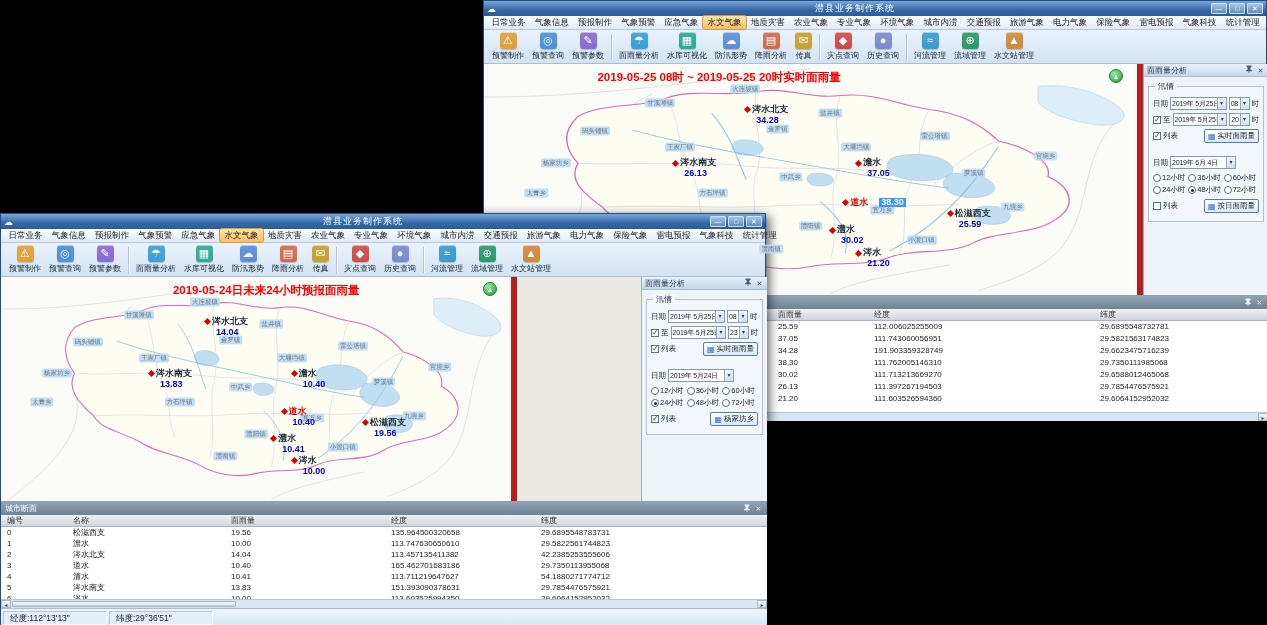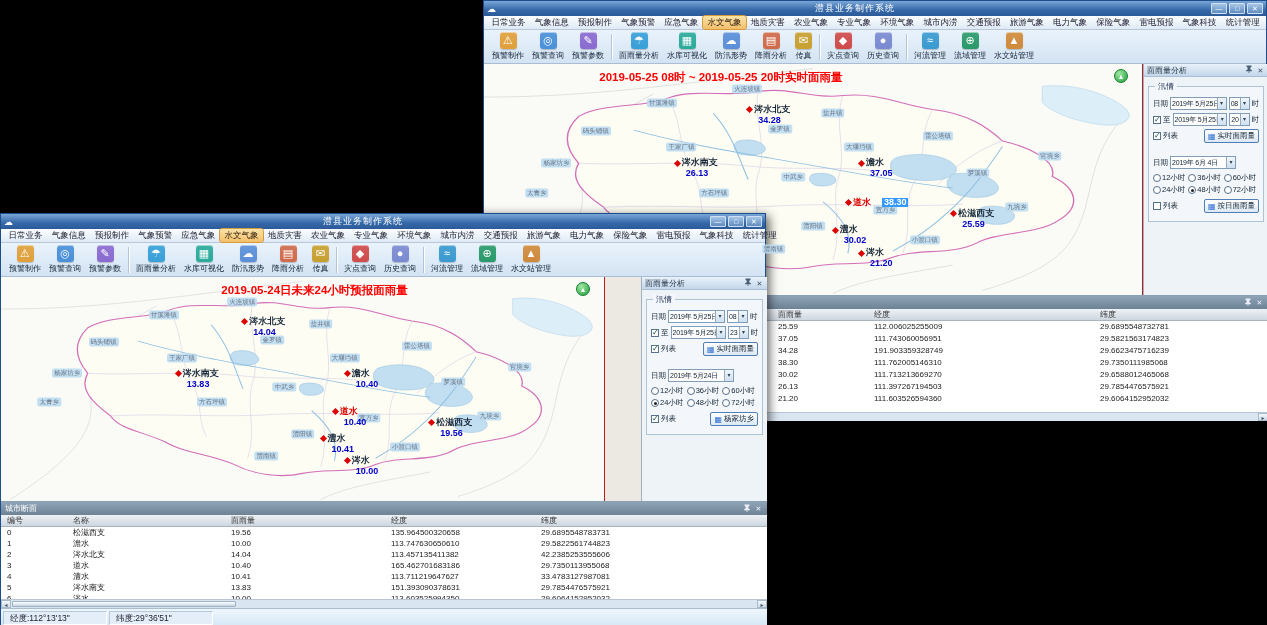--- a/index.html
+++ b/index.html
@@ -24,21 +24,21 @@
   .menu-tab.active { background:linear-gradient(#fbe3a8,#f3bf6a); outline:1px solid #d79b3e; border-radius:2px; color:#321; }
   .toolbar { left:0; right:0; top:29px; height:34px; display:flex; align-items:center; padding:0 4px;
              background:linear-gradient(#eaf3fc,#d3e3f3); border-bottom:1px solid #a9bed2; }
   .tool-btn { display:flex; flex-direction:column; align-items:center; padding:1px 4px; border-radius:2px; }
   .tool-icon { width:17px; height:17px; border-radius:3px; color:#fff; font-size:11px; line-height:16px;
                text-align:center; box-shadow:inset 0 1px rgba(255,255,255,.5), 0 1px 1px rgba(0,0,0,.2); }
   .tool-label { font-size:8px; color:#123; margin-top:1px; white-space:nowrap; }
   .tool-sep { width:1px; height:26px; background:#b2c4d6; margin:0 3px; box-shadow:1px 0 0 #fff; }
 
   
-  .map-area { background:#ffffff; overflow:hidden; border-right:1px solid #b91c1c; }
+  .map-area { background:#ffffff; overflow:hidden; border-right:6px solid #b91c1c; }
   .mapsvg { position:absolute; left:0; top:0; width:100%; height:100%; }
   .map-title { position:absolute; top:6px; transform:translateX(-50%); color:#f00; font-weight:bold;
                font-size:11.5px; white-space:nowrap; z-index:5; }
   .win-a .map-title { left:36%; }
   .win-b .map-title { left:52%; }
   .green-btn { position:absolute; top:5px; right:14px; width:14px; height:14px; border-radius:50%;
                background:radial-gradient(circle at 35% 30%, #9fe8a0, #1f9e3f); border:1px solid #148030;
                color:#fff; font-size:7px; line-height:13px; text-align:center; z-index:6; }
   .town { position:absolute; transform:translate(-50%,-50%); background:rgba(187,219,241,.88);
           border-radius:2px; font-size:6.5px; color:#667383; padding:0 2px; white-space:nowrap; z-index:2; }
@@ -106,21 +106,21 @@
   .status-cell { height:14px; line-height:13px; padding:0 6px; margin-left:2px; min-width:104px;
                  border:1px solid #b7c8d8; border-right-color:#fff; border-bottom-color:#fff; background:#e4eef8; }
 
   
   .win-a { left:483px; top:0; width:784px; height:420px; }
   .win-a .map-area   { left:0;     top:63px;  width:659px; height:231px; }
   .win-a .dock-right { left:659px; top:63px;  width:125px; height:231px; }
   .win-a .table-dock { left:0;     top:294px; width:784px; height:126px; }
 
   .win-b { left:0; top:213px; width:766px; height:412px; }
-  .win-b .map-area   { left:0;     top:63px;  width:604px; height:224px; }
+  .win-b .map-area   { left:0;     top:63px;  width:516px; height:224px; }
   .win-b .dock-right { left:640px; top:63px;  width:126px; height:224px; }
   .win-b .table-dock { left:0;     top:287px; width:766px; height:107px; }
   .win-b .statusbar  { left:0;     top:394px; width:766px; height:18px; }
 </style>
 </head>
 <body>
 
 <div class="desktop">
 
   <div class="window win-a">
@@ -733,21 +733,21 @@
             <span class="c1">道水</span>
             <span class="c2">10.40</span>
             <span class="c3">165.462701683186</span>
             <span class="c4">29.7350113955068</span>
           </div>
           <div class="trow">
             <span class="c0">4</span>
             <span class="c1">澧水</span>
             <span class="c2">10.41</span>
             <span class="c3">113.711219647627</span>
-            <span class="c4">33.4783127987081</span>
+            <span class="c4">54.1880271774712</span>
           </div>
           <div class="trow">
             <span class="c0">5</span>
             <span class="c1">涔水南支</span>
             <span class="c2">13.83</span>
             <span class="c3">151.393090378631</span>
             <span class="c4">29.7854476575921</span>
           </div>
           <div class="trow">
             <span class="c0">6</span>

